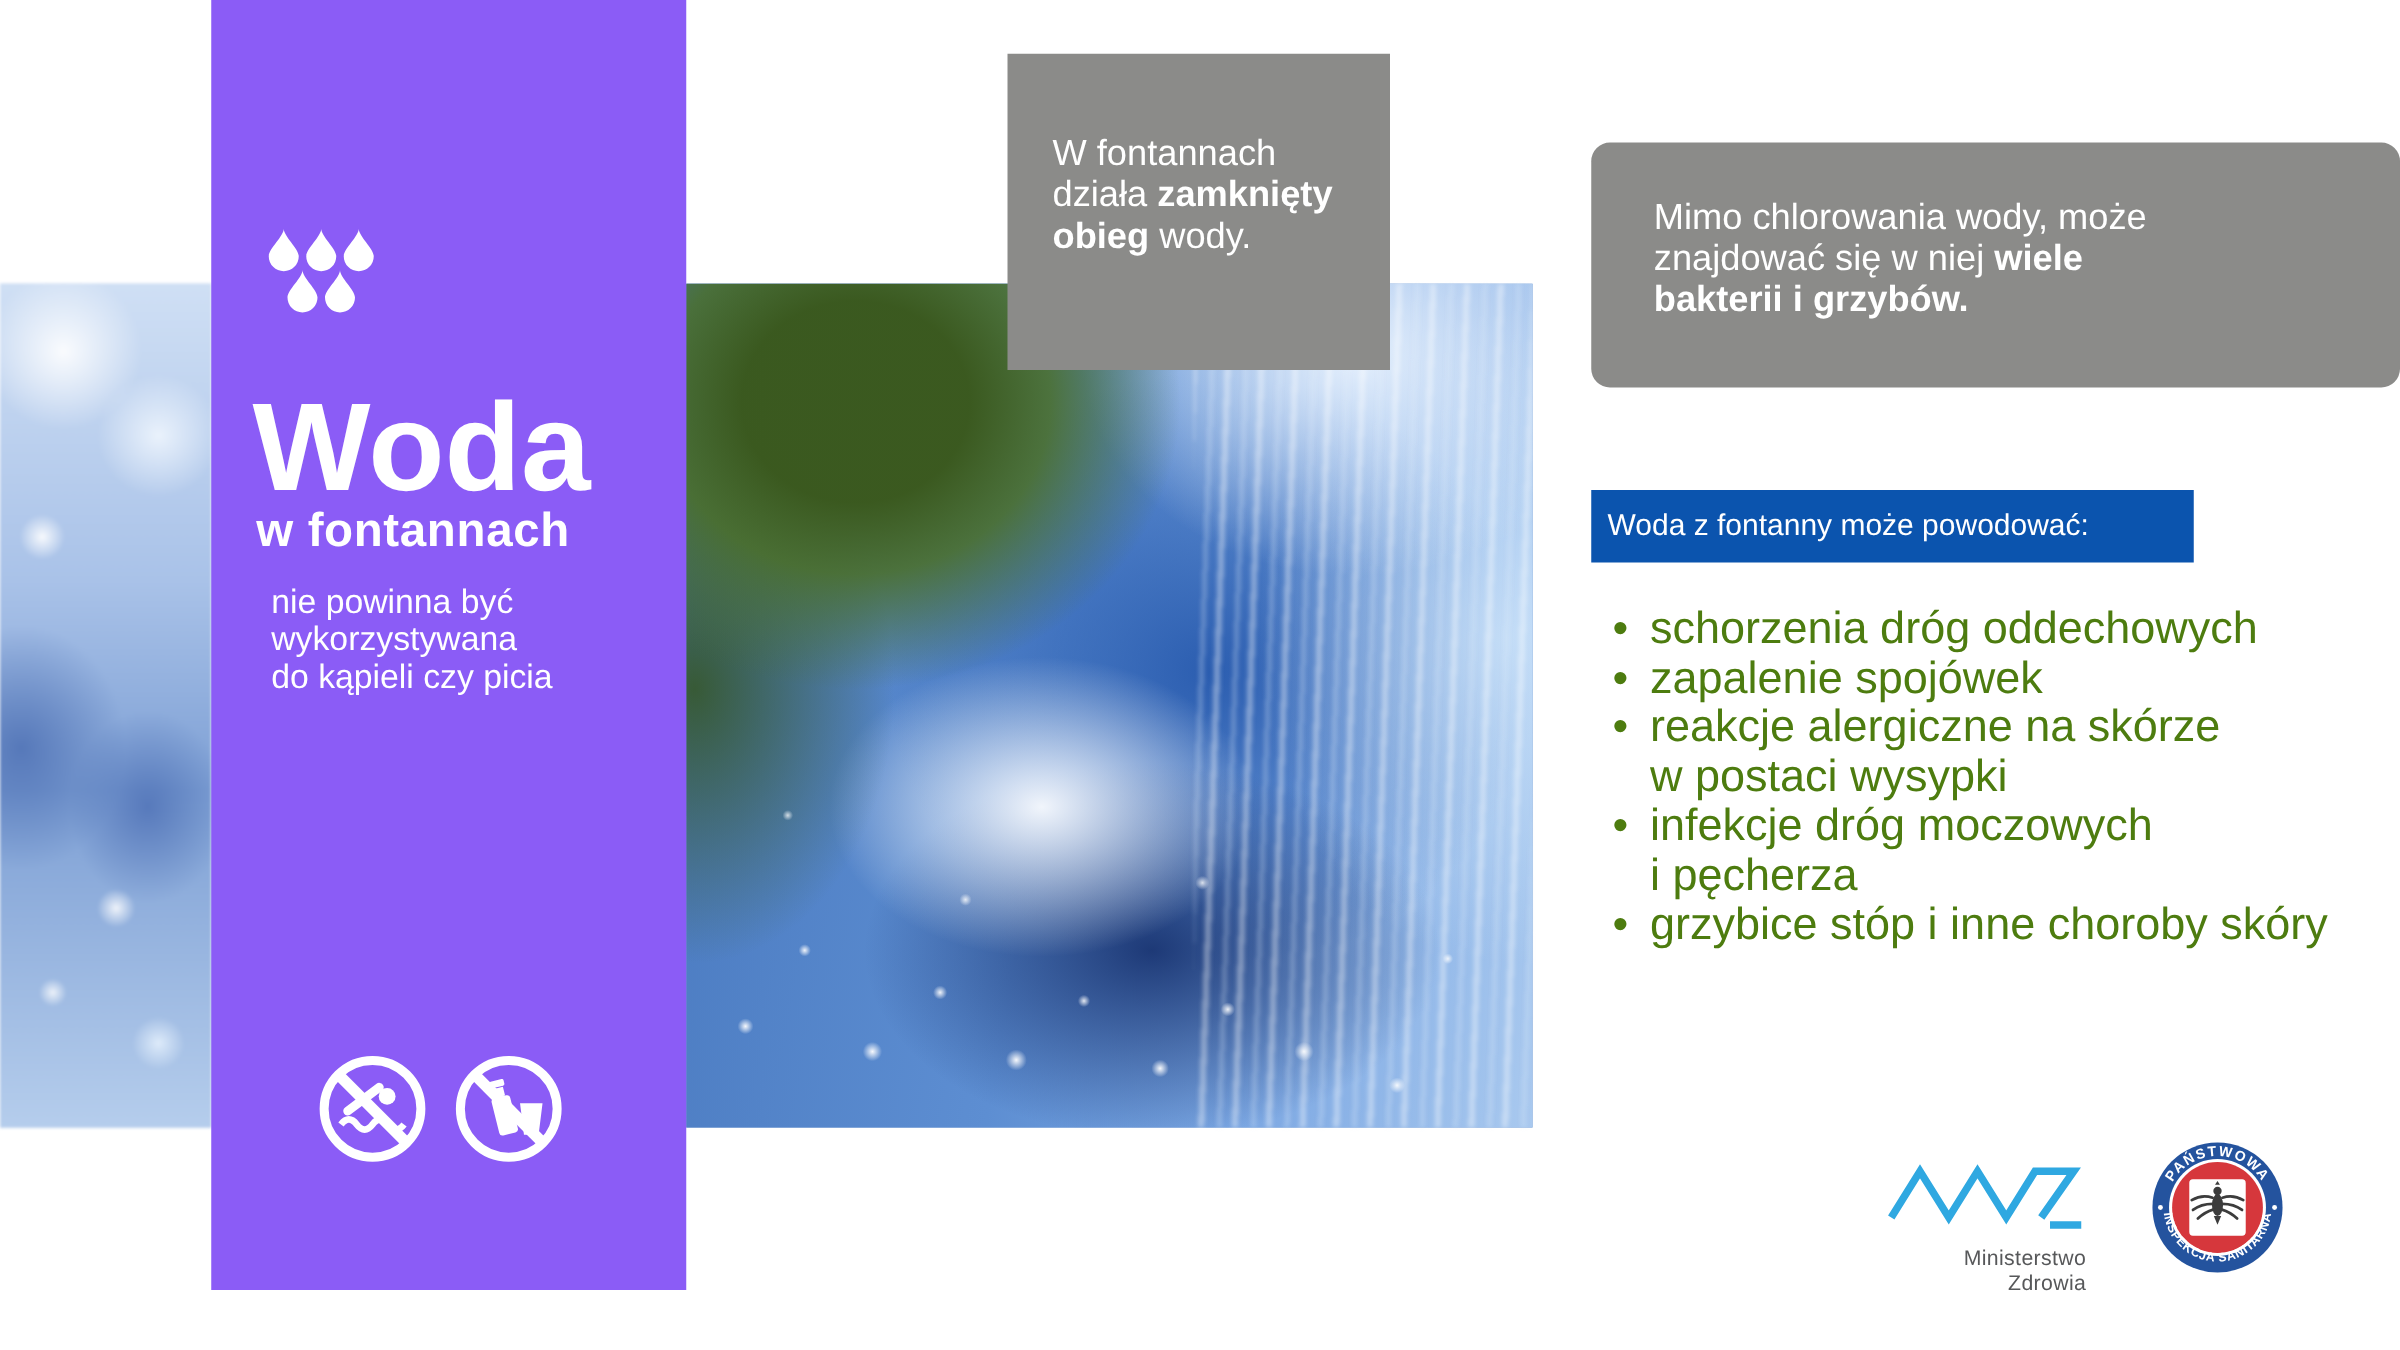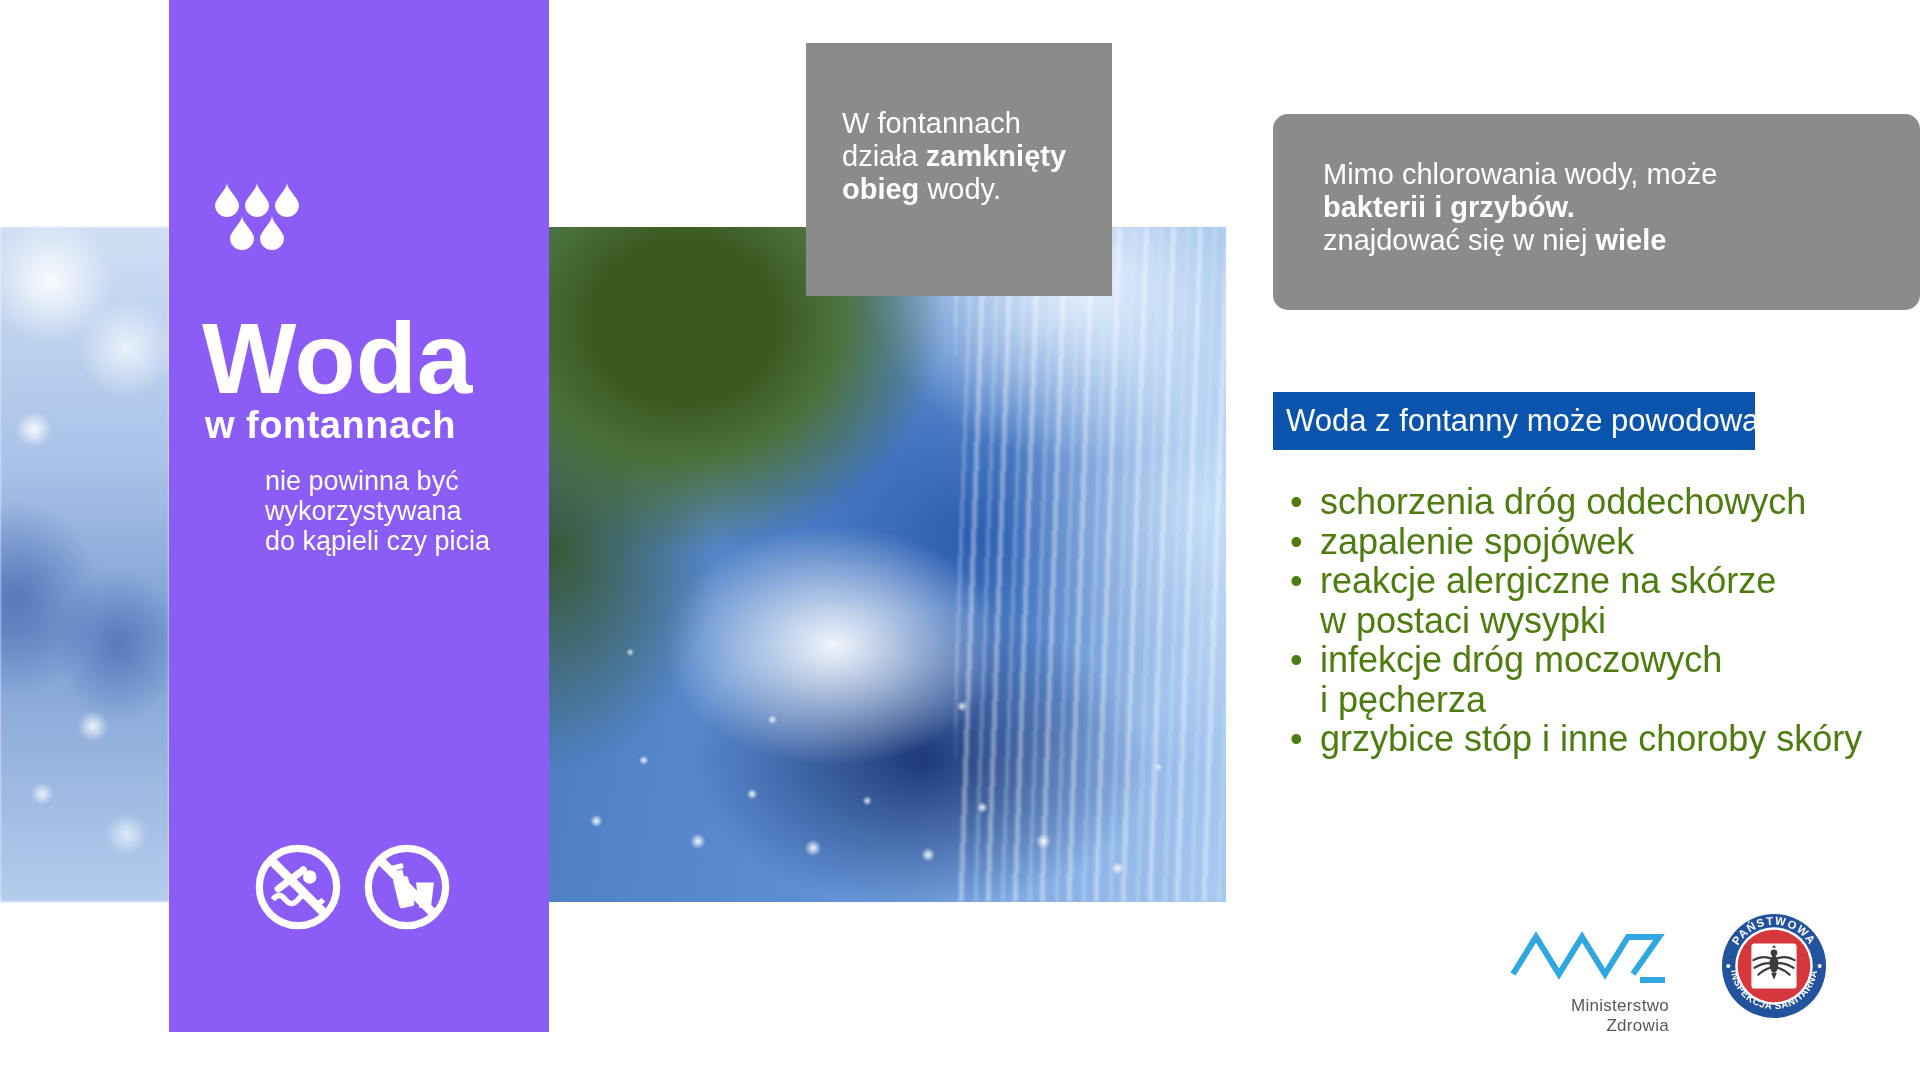--- a/index.html
+++ b/index.html
@@ -77,36 +77,36 @@
     font-size:100px;font-weight:bold;letter-spacing:0;line-height:1;
   }
   .banner-subtitle{
     left:36px;top:404px;margin:0;
     font-size:38px;font-weight:bold;letter-spacing:.5px;
   }
   .banner-desc{
     left:48px;top:466px;margin:0;
     font-size:27px;line-height:30px;font-weight:normal;
   }
-  .banner-desc span{display:block;margin-left:48px;}
+  .banner-desc span{display:block;}
   .prohibit{top:842px;width:90px;height:90px;}
   .prohibit.swim{left:84px;}
   .prohibit.drink{left:193px;}
 
   
   .graybox{background:#8b8b89;color:#ffffff;font-size:29px;line-height:33px;}
   .graybox .ln{display:block;}
   .box1{left:806px;top:43px;width:306px;height:253px;box-sizing:border-box;padding:64px 0 0 36px;}
   .box2{left:1273px;top:114px;width:647px;height:196px;box-sizing:border-box;padding:44px 0 0 50px;border-radius:15px;}
 
   
   .bluebar{
     left:1273px;top:392px;width:482px;height:58px;
     background:#0b54ae;color:#ffffff;
-    font-size:31px;line-height:58px;
+    font-size:24px;line-height:58px;
     box-sizing:border-box;padding-left:13px;
     white-space:nowrap;
   }
   .bullets{
     left:1288px;top:482px;width:600px;margin:0;padding:0;list-style:none;
     color:#4d7c0f;font-size:36px;line-height:39.5px;
   }
   .bullets li{padding-left:32px;position:relative;}
   .bullets li::before{content:"\2022";position:absolute;left:2px;top:0;}
   .bullets .l2{display:block;}
@@ -174,22 +174,22 @@
 </aside>
 
 <div class="abs graybox box1">
   <span class="ln"><span>W fontannach</span></span>
   <span class="ln"><span>działa </span><b>zamknięty</b></span>
   <span class="ln"><b>obieg</b><span> wody.</span></span>
 </div>
 
 <div class="abs graybox box2">
   <span class="ln"><span>Mimo chlorowania wody, może</span></span>
+  <span class="ln"><span>znajdować się w niej </span><b>wiele</b></span>
   <span class="ln"><b>bakterii i grzybów.</b></span>
-  <span class="ln"><span>znajdować się w niej </span><b>wiele</b></span>
 </div>
 
 <div class="abs bluebar">Woda z fontanny może powodować:</div>
 
 <ul class="abs bullets">
   <li><span class="l1">schorzenia dróg oddechowych</span></li>
   <li><span class="l1">zapalenie spojówek</span></li>
   <li><span class="l1">reakcje alergiczne na skórze</span><span class="l2">w postaci wysypki</span></li>
   <li><span class="l1">infekcje dróg moczowych</span><span class="l2">i pęcherza</span></li>
   <li><span class="l1">grzybice stóp i inne choroby skóry</span></li>

